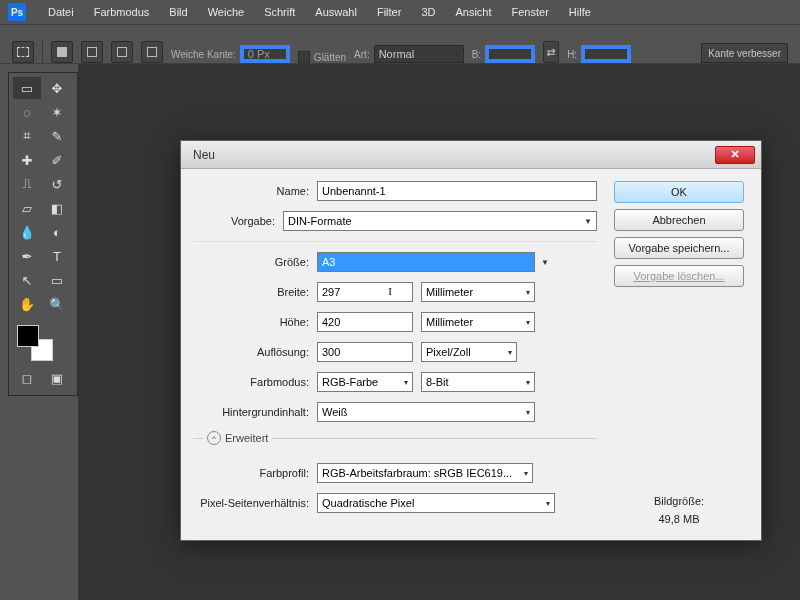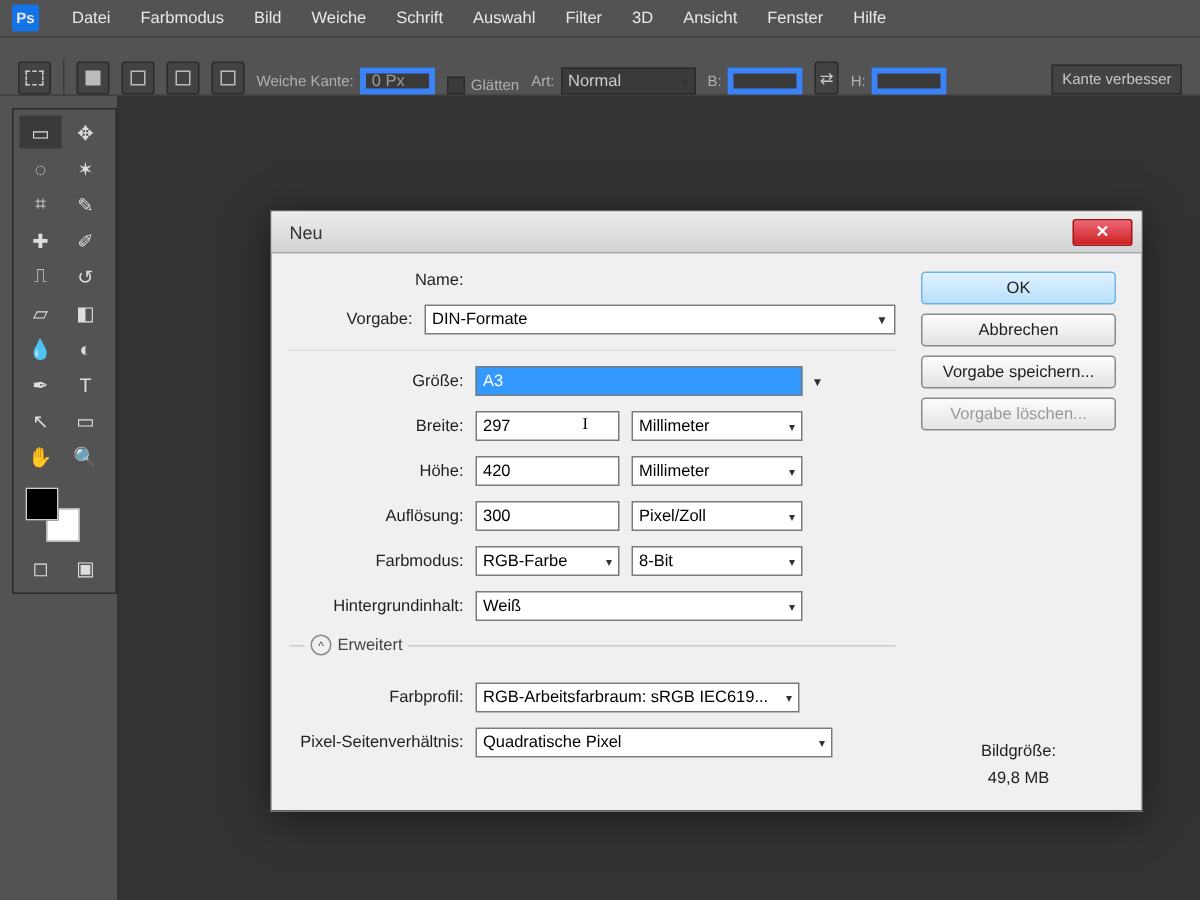--- a/index.html
+++ b/index.html
@@ -37,21 +37,21 @@
   .dlg-left { flex: 1; }
   .dlg-right { width: 140px; display:flex; flex-direction:column; gap: 6px; align-items:center; }
   .form-row { display:flex; align-items:center; margin-bottom: 10px; }
   .form-label { width: 124px; text-align: right; padding-right: 8px; color:#222; }
   .fld { height: 20px; border: 1px solid #7a7a7a; background: #fff; padding: 2px 4px; display:flex; align-items:center; position:relative; }
   .fld input { border:none; outline:none; width:100%; font-size:11px; background:transparent; }
   .fld .caret { position:absolute; right:4px; font-size:8px; color:#333; }
   .fld.selected { background:#3399ff; color:#fff; }
   .side-btn { width: 130px; height: 22px; background: linear-gradient(to bottom,#fdfdfd,#e3e3e3); border:1px solid #8a8a8a; border-radius: 3px; display:flex; align-items:center; justify-content:center; color:#222; cursor:default; }
   .side-btn.primary { background: linear-gradient(to bottom,#dff2ff,#b8e0fb); border-color:#6db2e8; }
-  .side-btn.disabled { color:#999; }
+  .side-btn.disabled { color:#999;text-decoration:underline; }
   .group-box { border-top:1px solid #ccc; margin: 4px 0 10px 0; position:relative; }
   .group-box .title { position:absolute; top:-8px; left: 10px; background:#f0f0f0; padding:0 4px; font-size:10px; color:#444; display:flex; align-items:center; gap:4px; }
   .adv-toggle { width:14px; height:14px; border:1px solid #888; border-radius:50%; display:flex; align-items:center; justify-content:center; font-size:8px; }
   .stat { text-align:center; color:#222; margin-top: 200px; line-height:1.6; }
   .tri { font-size: 8px; color:#333; }
 </style>
 </head>
 <body>
 
 <div class="menubar">
@@ -175,20 +175,23 @@
   <div class="dlg-titlebar">
     <span class="dlg-title">Neu</span>
     <div class="dlg-close">
         <span>✕</span>
       </div>
   </div>
   <div class="dlg-body">
     <div class="dlg-left">
       <div class="form-row">
         <div class="form-label">Name:</div>
+        <div class="fld" style="flex:1">
+            <input value="Unbenannt-1" style="">
+          </div>
       </div>
       <div class="form-row">
         <div class="form-label" style="width:90px">Vorgabe:</div>
         <div class="fld" style="flex:1">
             <span>DIN-Formate</span>
             <span class="caret">▼</span>
           </div>
       </div>
       <div style="border:1px solid #ddd; border-left:none; border-right:none; border-bottom:none; padding: 10px 0 0 0;">
         <div class="form-row">
@@ -217,21 +220,21 @@
           <div class="fld" style="width:114px;margin-left:8px">
               <span>Millimeter</span>
               <span class="caret">▾</span>
             </div>
         </div>
         <div class="form-row">
           <div class="form-label">Auflösung:</div>
           <div class="fld" style="width:96px">
               <input value="300" style="">
             </div>
-          <div class="fld" style="width:114px;margin-left:8px">
+          <div class="fld" style="width:96px;margin-left:8px">
               <span>Pixel/Zoll</span>
               <span class="caret">▾</span>
             </div>
         </div>
         <div class="form-row">
           <div class="form-label">Farbmodus:</div>
           <div class="fld" style="width:96px">
               <span>RGB-Farbe</span>
               <span class="caret">▾</span>
             </div>

